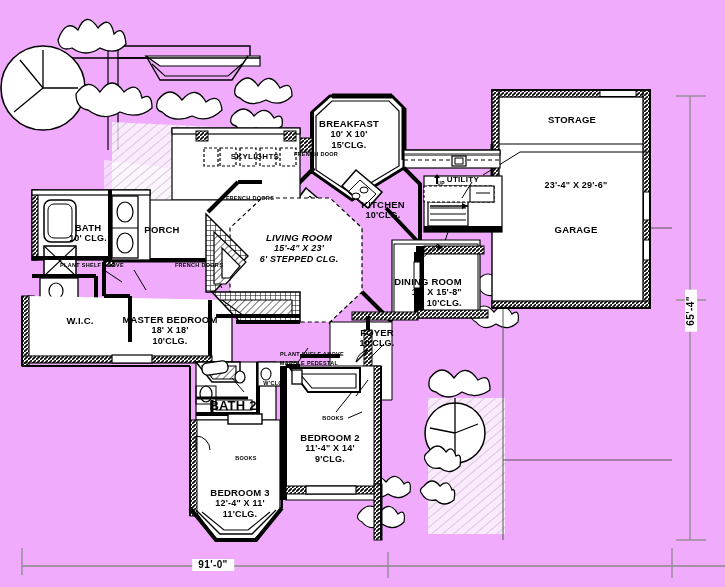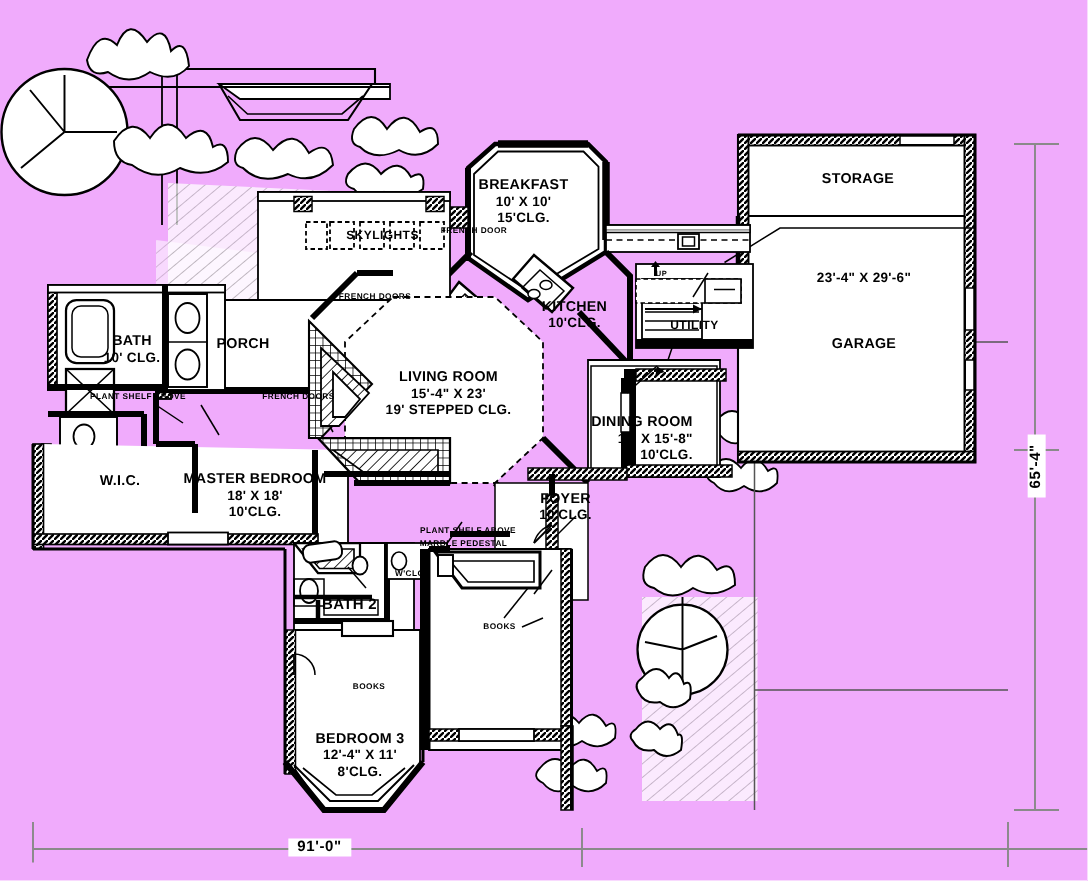--- a/index.html
+++ b/index.html
@@ -414,21 +414,21 @@
     <div>STORAGE</div>
   </div>
 
   <div class="lbl room" style="left:576px;top:180px;">
     <div class="d">23'-4" X 29'-6"</div>
   </div>
   <div class="lbl room" style="left:576px;top:224px;">
     <div>GARAGE</div>
   </div>
 
-  <div class="lbl small" style="left:463px;top:175px;font-size:8px;margin-top:37px;">
+  <div class="lbl small" style="left:463px;top:175px;font-size:8px;">
     <div>UTILITY</div>
   </div>
 
   <div class="lbl room" style="left:88px;top:222px;">
     <div>BATH</div>
     <div class="d">10' CLG.</div>
   </div>
 
   <div class="lbl room" style="left:80px;top:315px;">
     <div>W.I.C.</div>
@@ -437,46 +437,51 @@
   <div class="lbl room" style="left:162px;top:224px;">
     <div>PORCH</div>
   </div>
 
   <div class="lbl room" style="left:170px;top:314px;">
     <div>MASTER BEDROOM</div>
     <div class="d">18' X 18'</div>
     <div class="d">10'CLG.</div>
   </div>
 
-  <div class="lbl room" style="left:299px;top:246px;">
+  <div class="lbl room" style="left:299px;top:232px;font-style:italic;">
     <div>LIVING ROOM</div>
     <div class="d">15'-4" X 23'</div>
-    <div class="d">19' STEPPED CLG.</div>
+    <div class="d">6' STEPPED CLG.</div>
   </div>
 
   <div class="lbl room" style="left:428px;top:276px;text-align:right;">
     <div>DINING ROOM</div>
     <div class="d">12' X 15'-8"</div>
     <div class="d">10'CLG.</div>
   </div>
 
   <div class="lbl room" style="left:377px;top:327px;">
     <div>FOYER</div>
     <div class="d">10'CLG.</div>
   </div>
 
-  <div class="lbl room" style="left:233px;top:398px;font-size:10px;">
+  <div class="lbl room" style="left:233px;top:398px;font-size:13px;">
     <div>BATH 2</div>
   </div>
 
+  <div class="lbl room" style="left:330px;top:432px;">
+    <div>BEDROOM 2</div>
+    <div class="d">11'-4" X 14'</div>
+    <div class="d">9'CLG.</div>
+  </div>
 
   <div class="lbl room" style="left:240px;top:465px;margin-top:22px;">
     <div>BEDROOM 3</div>
     <div class="d">12'-4" X 11'</div>
-    <div class="d">8'CLG.</div>
+    <div class="d">11'CLG.</div>
   </div>
 
   <div class="lbl small" style="left:255px;top:152px;font-size:8px;">SKYLIGHTS</div>
   <div class="lbl tiny" style="left:316px;top:151px;">FRENCH DOOR</div>
   <div class="lbl tiny" style="left:250px;top:195px;">FRENCH DOORS</div>
   <div class="lbl tiny" style="left:199px;top:262px;">FRENCH DOORS</div>
   <div class="lbl tiny" style="left:92px;top:262px;">PLANT SHELF ABOVE</div>
   <div class="lbl tiny" style="left:312px;top:351px;">PLANT SHELF ABOVE</div>
   <div class="lbl tiny" style="left:309px;top:360px;">MARBLE PEDESTAL</div>
   <div class="lbl tiny" style="left:274px;top:380px;">W'CLO.</div>

